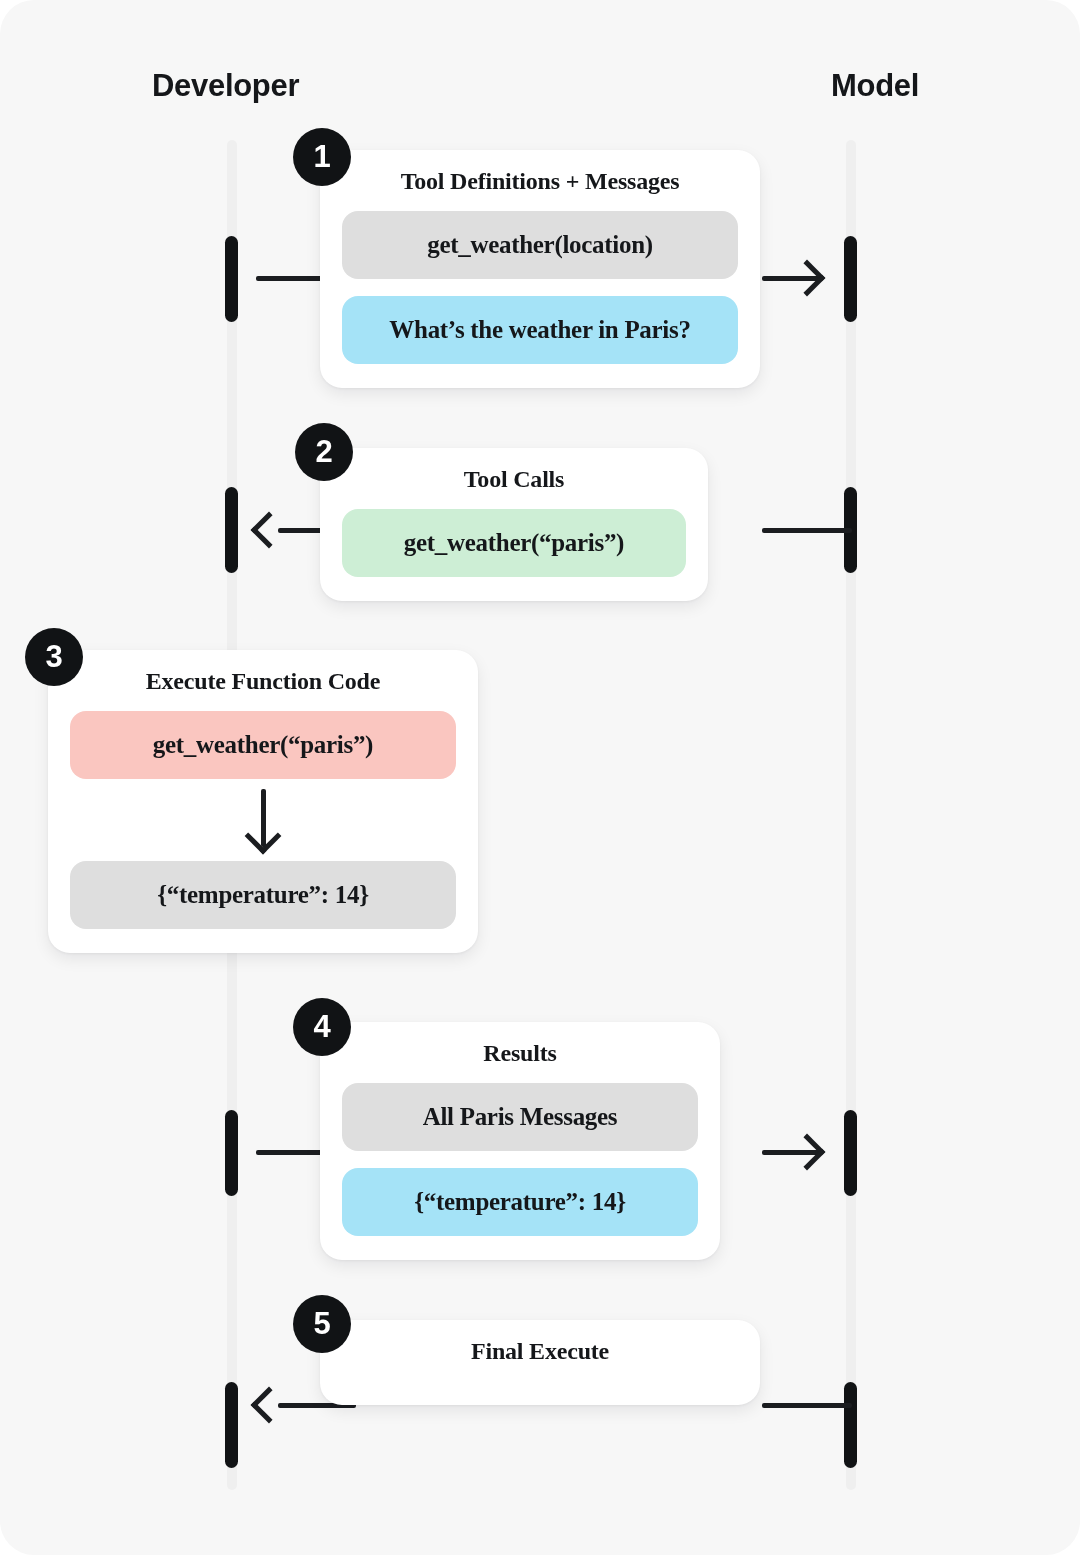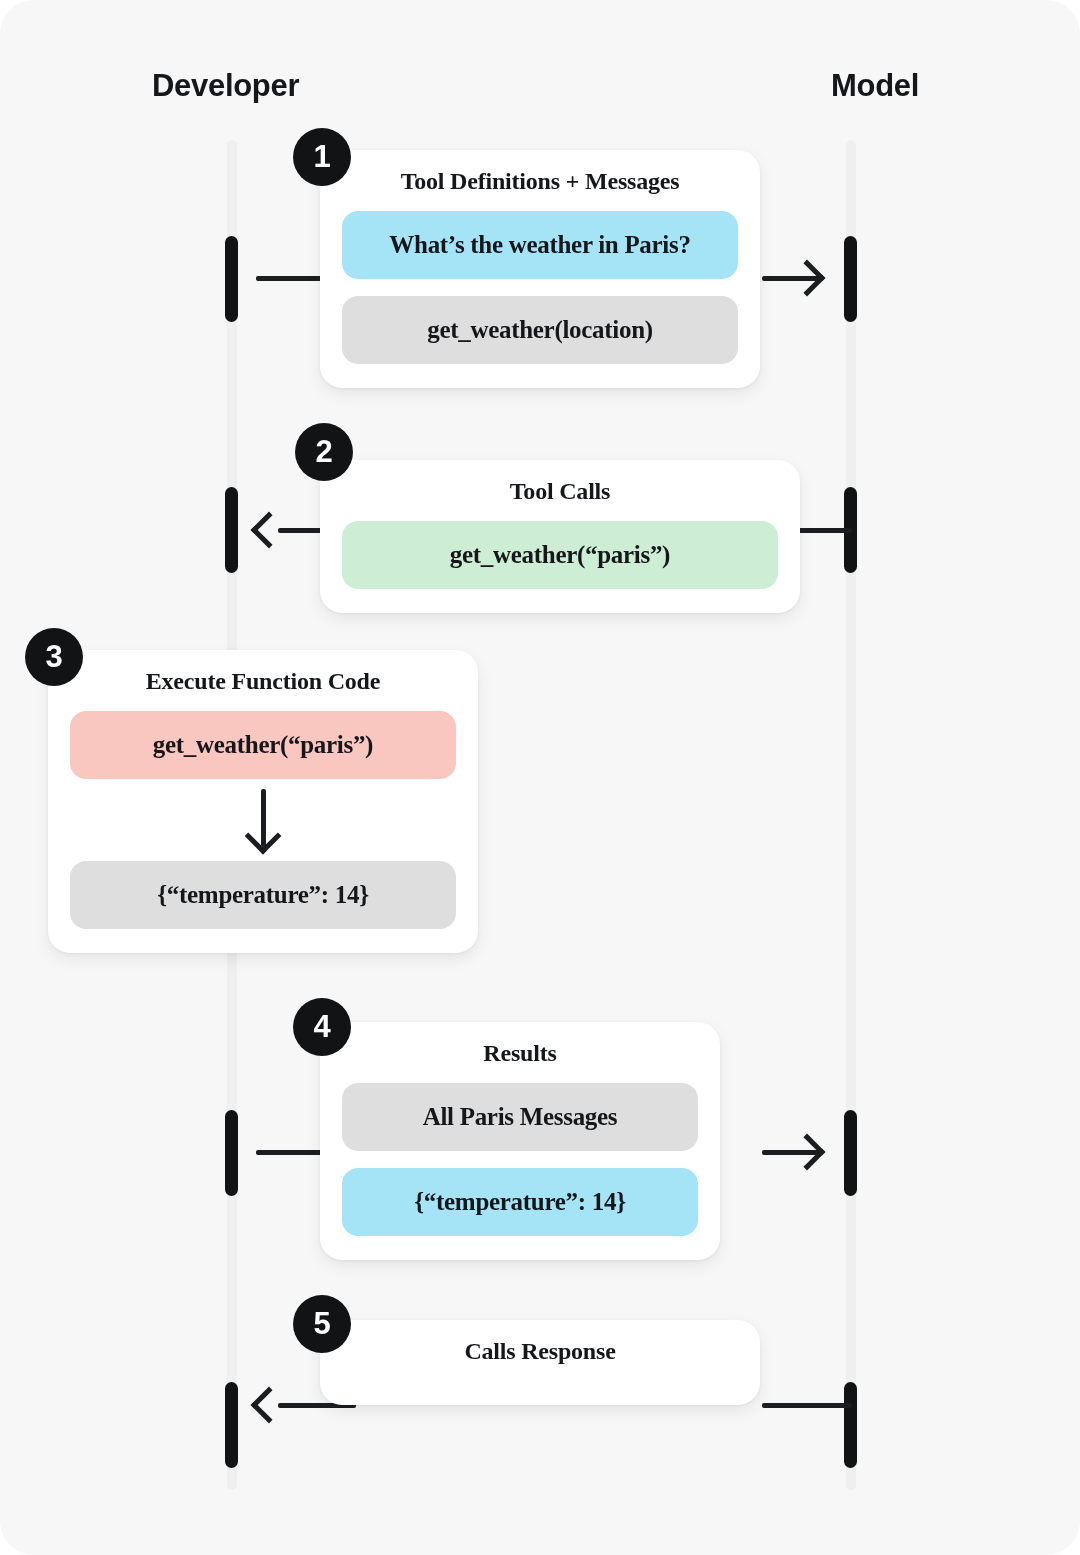--- a/index.html
+++ b/index.html
@@ -172,31 +172,31 @@
   <div class="activation" style="left:844px; top:1382px; height:86px;"></div>
 
   <div class="conn" style="left:256px; top:276px; width:100px;"></div>
   <div class="conn" style="left:762px; top:276px; width:58px;"></div>
   <div class="arrowhead right" style="left:794px; top:265px;"></div>
 
   <div class="badge" style="left:293px; top:128px;">1</div>
 
   <div class="card" style="left:320px; top:150px; width:440px;">
     <div class="card-title">Tool Definitions + Messages</div>
+    <div class="chip gray">get_weather(location)</div>
     <div class="chip blue">What’s the weather in Paris?</div>
-    <div class="chip gray">get_weather(location)</div>
   </div>
 
   <div class="conn" style="left:278px; top:528px; width:78px;"></div>
   <div class="arrowhead left" style="left:256px; top:517px;"></div>
   <div class="conn" style="left:762px; top:528px; width:90px;"></div>
 
   <div class="badge" style="left:295px; top:423px;">2</div>
 
-  <div class="card" style="left:320px; top:460px; width:480px;">
+  <div class="card" style="left:320px; top:448px; width:388px;">
     <div class="card-title">Tool Calls</div>
     <div class="chip green">get_weather(“paris”)</div>
   </div>
 
   <div class="badge" style="left:25px; top:628px;">3</div>
 
   <div class="card" style="left:48px; top:650px; width:430px;">
     <div class="card-title">Execute Function Code</div>
     <div class="chip pink">get_weather(“paris”)</div>
     <div class="down-arrow">
@@ -218,16 +218,16 @@
     <div class="chip blue">{“temperature”: 14}</div>
   </div>
 
   <div class="conn" style="left:278px; top:1403px; width:78px;"></div>
   <div class="arrowhead left" style="left:256px; top:1392px;"></div>
   <div class="conn" style="left:762px; top:1403px; width:90px;"></div>
 
   <div class="badge" style="left:293px; top:1295px;">5</div>
 
   <div class="card" style="left:320px; top:1320px; width:440px;">
-    <div class="card-title">Calls Response</div>
+    <div class="card-title">Final Execute</div>
   </div>
 
 </div>
 
 </body></html>

